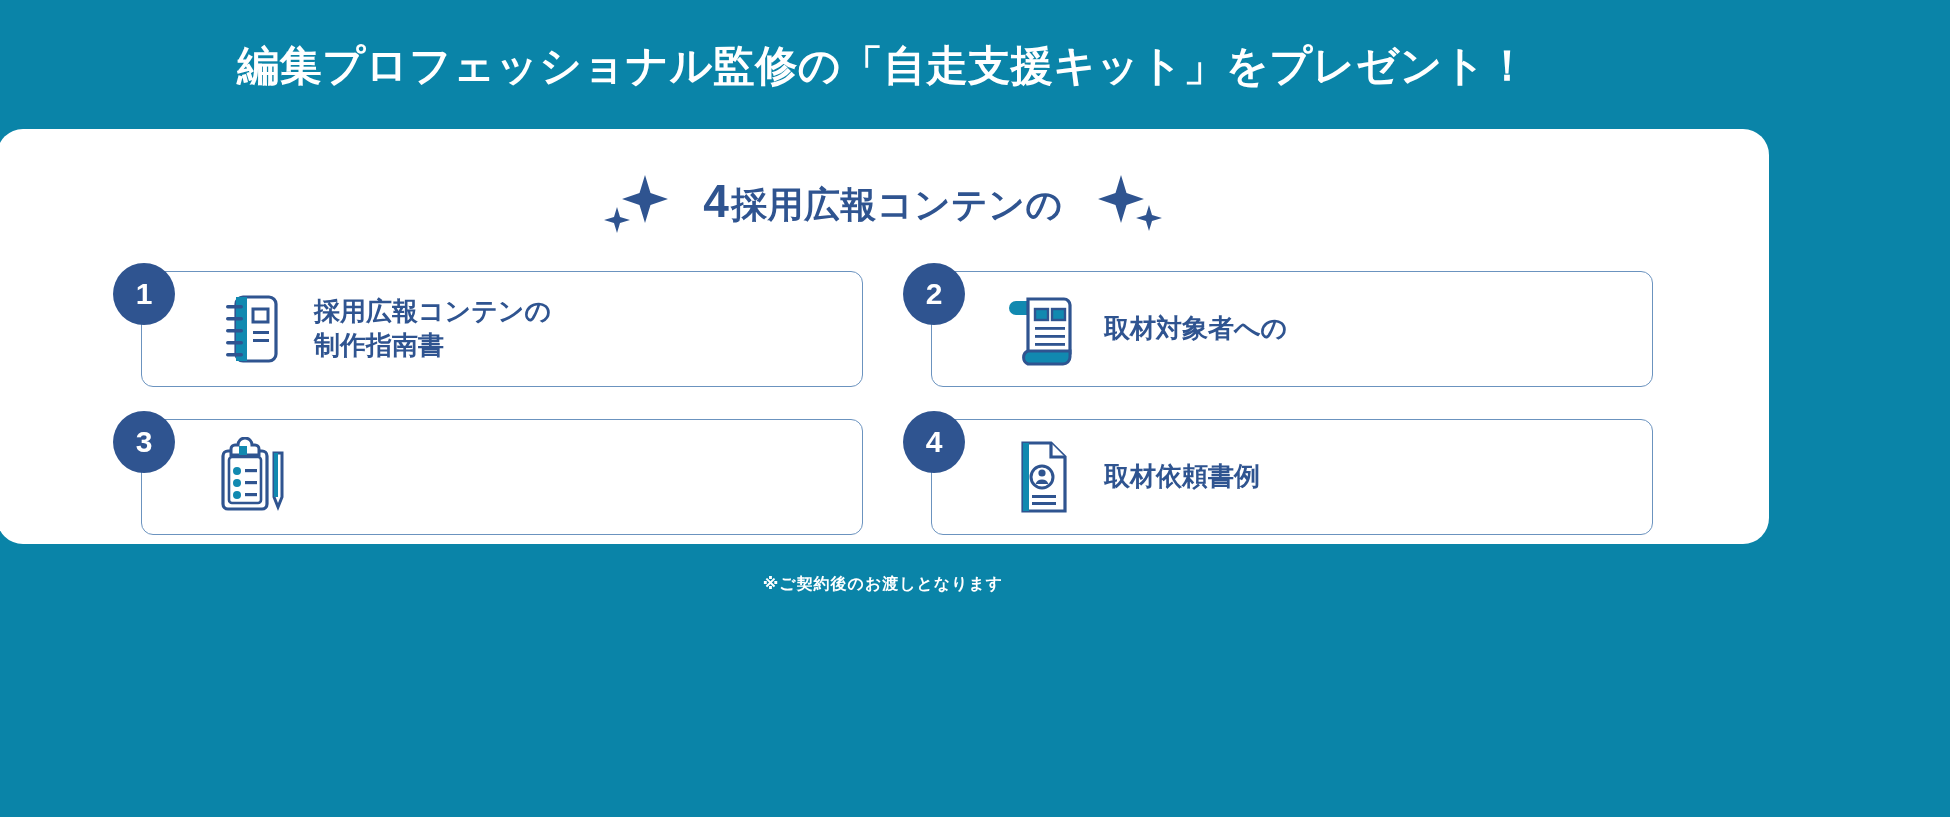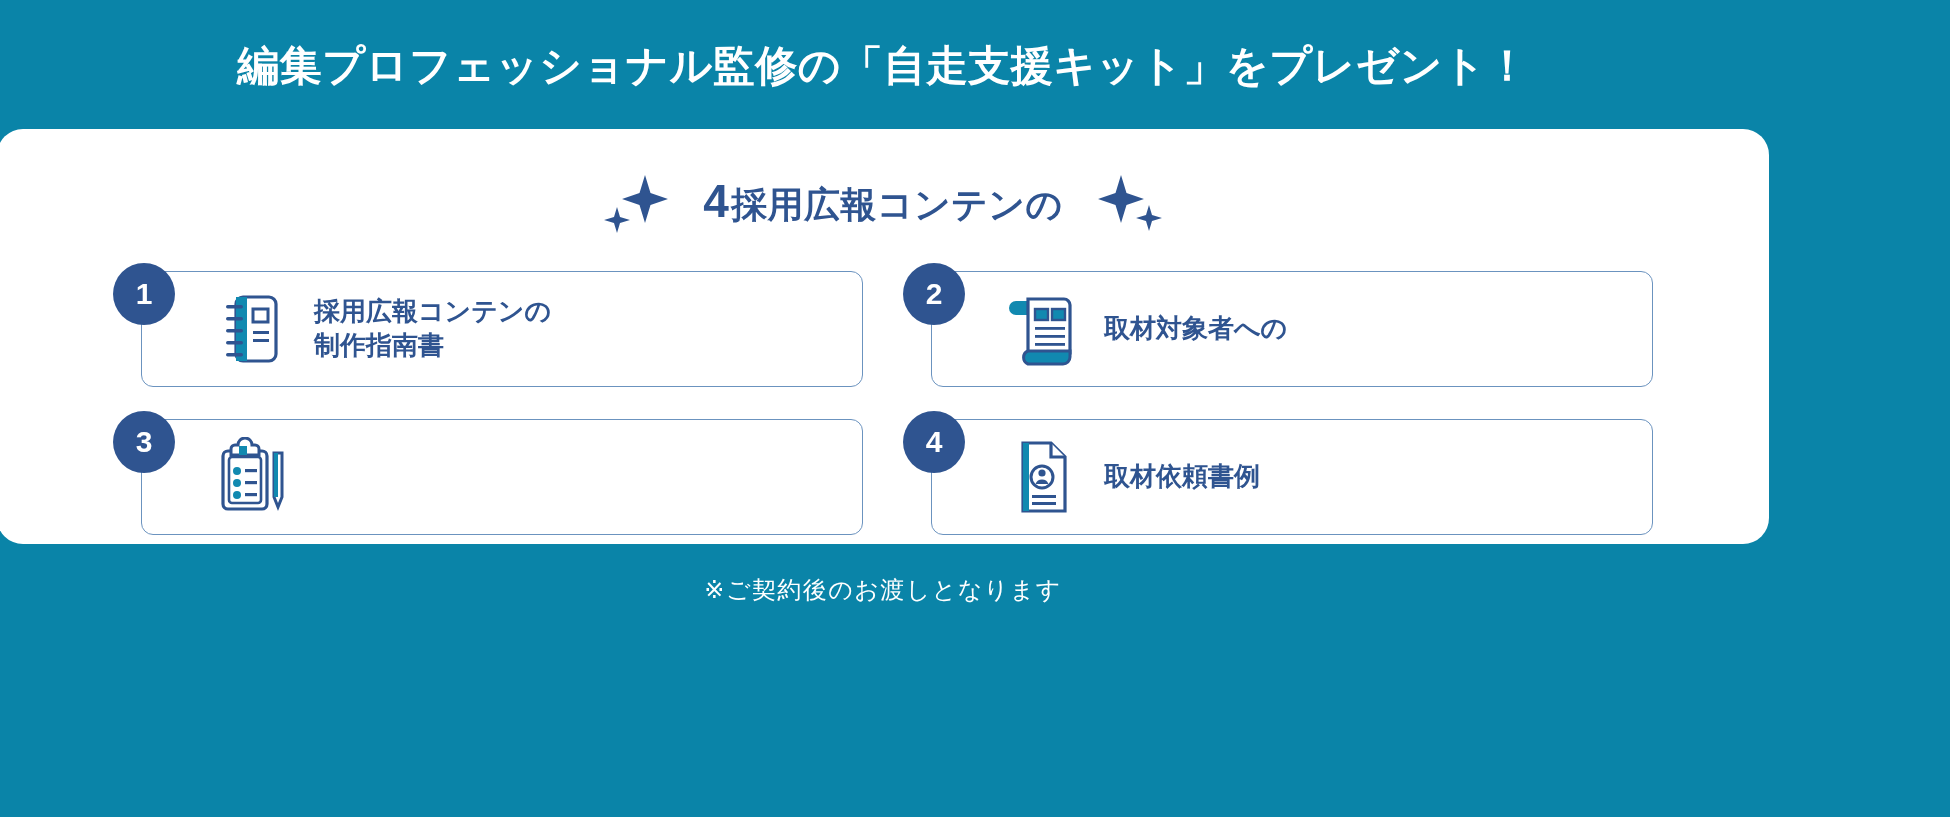--- a/index.html
+++ b/index.html
@@ -134,23 +134,24 @@
     font-weight: 700;
     line-height: 1.28;
     margin-left: 18px;
     white-space: pre-line;
   }
 
   
   .footnote {
     margin-top: 30px;
     color: #ffffff;
-    font-size: 24px;
+    font-size: 16px;
     letter-spacing: 0.06em;
     text-align: right;
+    font-weight: bold;
   }
 </style>
 </head>
 <body>
 
 <div class="banner">
 
   <div class="headline">編集プロフェッショナル監修の「自走支援キット」をプレゼント！</div>
 
   <div class="panel">

